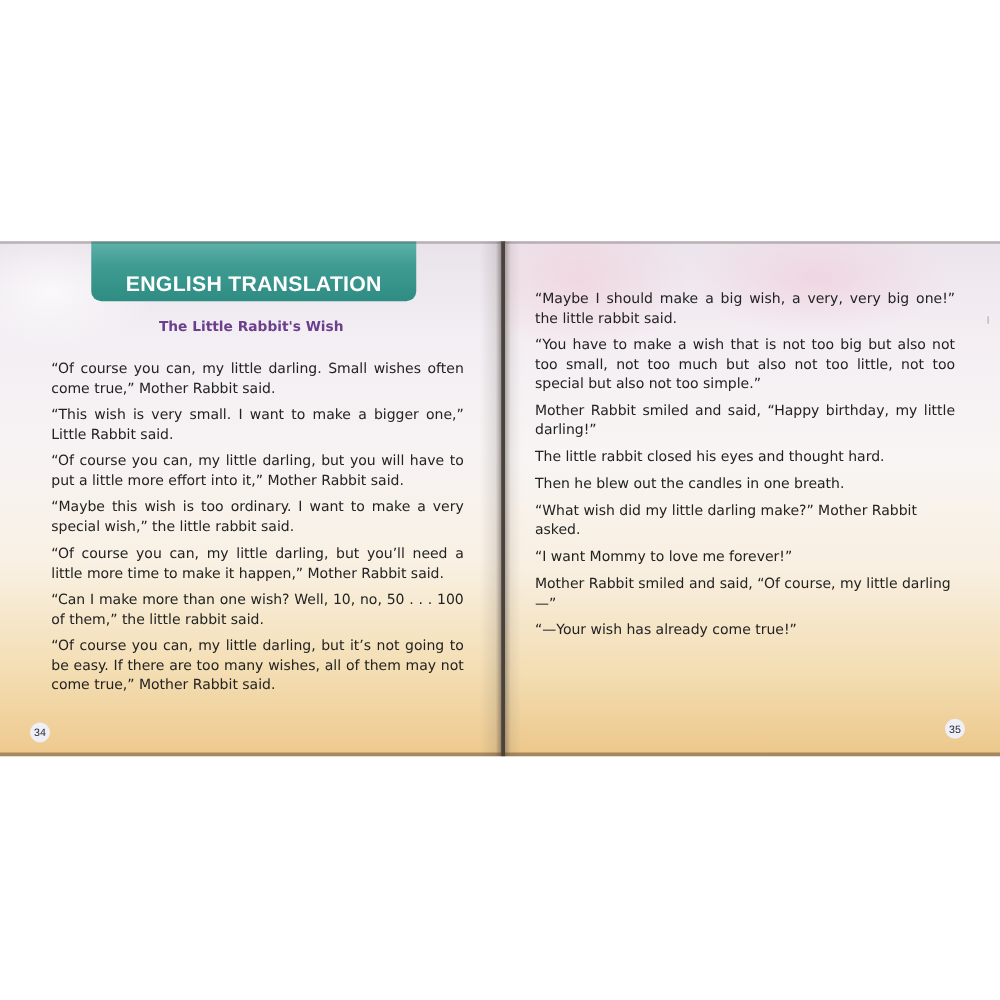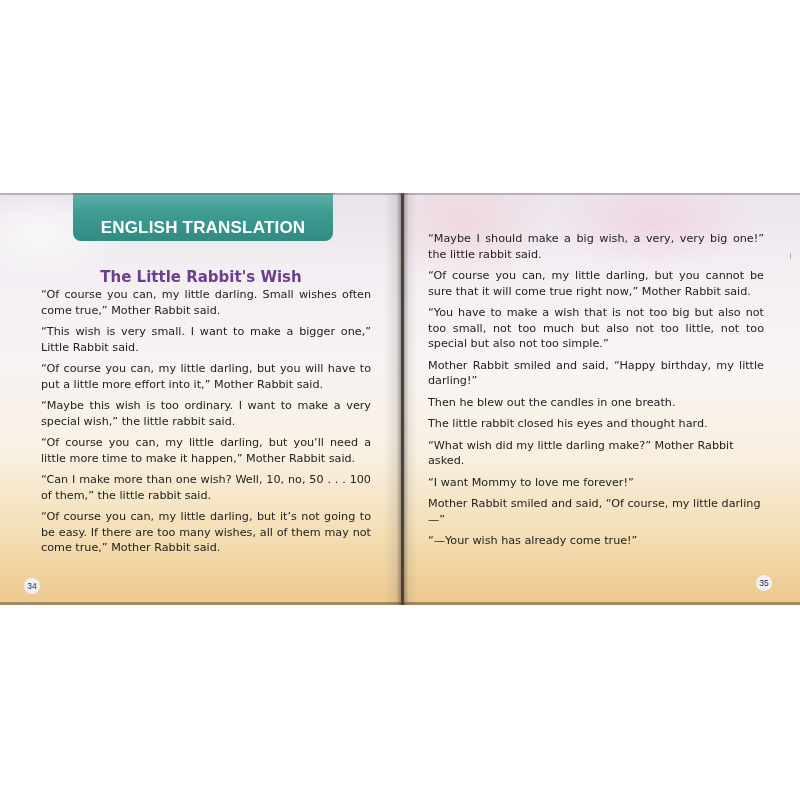--- a/index.html
+++ b/index.html
@@ -49,22 +49,22 @@
     position: absolute; left: 73px; top: 0; width: 260px; height: 48px;
     background: linear-gradient(180deg, #5fb2aa 0%, #3f9c93 40%, #2f8c83 100%);
     border-radius: 0 0 8px 8px;
     display: flex; align-items: center; justify-content: center;
   }
   .banner-text {
     color: #ffffff; font-family: "Liberation Sans", sans-serif; font-weight: bold;
     font-size: 17px; letter-spacing: 0.2px; margin-top: 22px;
   }
   .story-title {
-    position: absolute; left: 0; width: 402px; top: 75px; text-align: center;
-    color: #6b3f8c; font-family: "DejaVu Sans", sans-serif; font-weight: bold; font-size: 15px;
+    position: absolute; left: 0; width: 402px; top: 62px; text-align: center;
+    color: #6b3f8c; font-family: "DejaVu Sans", sans-serif; font-weight: bold; font-size: 11px;
   }
   .text-block {
     position: absolute; color: #222; font-family: "DejaVu Sans", sans-serif;
     font-size: 11.2px; line-height: 15.5px; text-align: justify;
   }
   .text-left { left: 41px; width: 330px; top: 94px; }
   .text-right { left: 428px; width: 336px; top: 38px; }
   .para { margin: 0 0 6px 0; }
   .para.single { text-align: left; }
 
@@ -97,25 +97,24 @@
     </div>
     <div class="page-num page-num-left">34</div>
     <div class="spine-shadow-left"></div>
   </div>
 
   <div class="page page-right">
     <div class="spine-shadow-right"></div>
   </div>
   <div class="text-block text-right">
     <p class="para">“Maybe I should make a big wish, a very, very big one!” the little rabbit said.</p>
-    <p class="para">“Of course you can, my little darling, but you cannot be sure that it will come true right now,” Mother Rabbit said.</p>
     <p class="para">“You have to make a wish that is not too big but also not too small, not too much but also not too little, not too special but also not too simple.”</p>
     <p class="para">Mother Rabbit smiled and said, “Happy birthday, my little darling!”</p>
+    <p class="para single">The little rabbit closed his eyes and thought hard.</p>
     <p class="para single">Then he blew out the candles in one breath.</p>
-    <p class="para single">The little rabbit closed his eyes and thought hard.</p>
     <p class="para single">“What wish did my little darling make?” Mother Rabbit asked.</p>
     <p class="para single">“I want Mommy to love me forever!”</p>
     <p class="para single">Mother Rabbit smiled and said, “Of course, my little darling—”</p>
     <p class="para single">“—Your wish has already come true!”</p>
   </div>
   <div class="page-num page-num-right">35</div>
   <div class="speck"></div>
 
   <div class="spine-line"></div>
   <div class="top-edge"></div>

